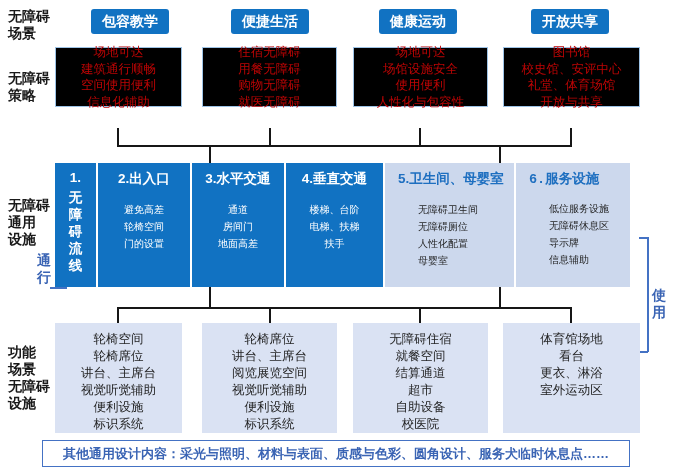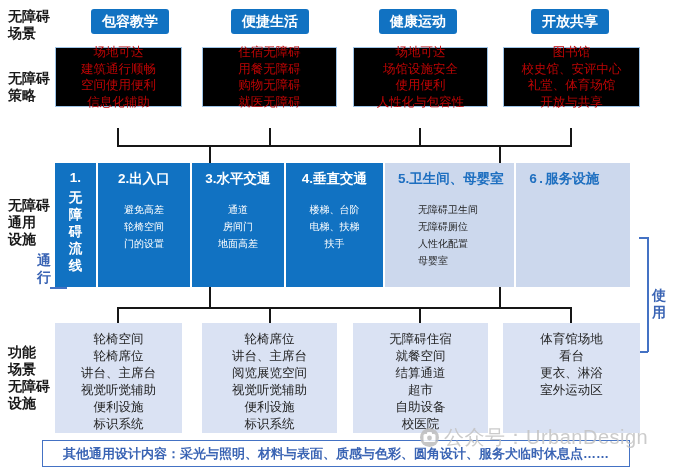--- a/index.html
+++ b/index.html
@@ -138,20 +138,24 @@
   </div>
   <div class="band-sec light" style="left:385px;width:129px;">
     <div class="band-title">5.卫生间、母婴室</div>
     <div class="band-items">无障碍卫生间
 无障碍厕位
 人性化配置
 母婴室</div>
   </div>
   <div class="band-sec light" style="left:516px;width:114px;font-family:Liberation Mono, monospace;">
     <div class="band-title">6.服务设施</div>
+    <div class="band-items">低位服务设施
+无障碍休息区
+导示牌
+信息辅助</div>
   </div>
 
   <div class="bconn" style="left:50px;top:287px;width:17px;height:2px;"></div>
 
   <div class="bconn" style="left:647px;top:237px;width:1.5px;height:115px;"></div>
   <div class="bconn" style="left:639px;top:237px;width:9px;height:1.5px;"></div>
   <div class="bconn" style="left:639px;top:351px;width:9px;height:1.5px;"></div>
 
   <div class="conn" style="left:209px;top:287px;width:2px;height:21px;"></div>
   <div class="conn" style="left:499px;top:287px;width:2px;height:21px;"></div>
@@ -181,23 +185,14 @@
 校医院</div>
   <div class="func-box" style="left:503px;width:137px;">体育馆场地
 看台
 更衣、淋浴
 室外运动区</div>
 
   <div class="footer-bar">
     <span>其他通用设计内容：采光与照明、材料与表面、质感与色彩、圆角设计、服务犬临时休息点……</span>
   </div>
 
-  <div class="watermark">
-    <svg width="21" height="21" viewBox="0 0 21 21">
-      <circle cx="10.5" cy="10.5" r="9.5" fill="#bdbdbd"></circle>
-      <rect x="4.5" y="7" width="12" height="8" rx="1.5" fill="#ffffff"></rect>
-      <rect x="8" y="5" width="5" height="3" rx="1" fill="#ffffff"></rect>
-      <circle cx="10.5" cy="11" r="2.4" fill="#bdbdbd"></circle>
-    </svg>
-    <span>公众号：UrbanDesign</span>
-  </div>
 
 </div>
 
 </body></html>

